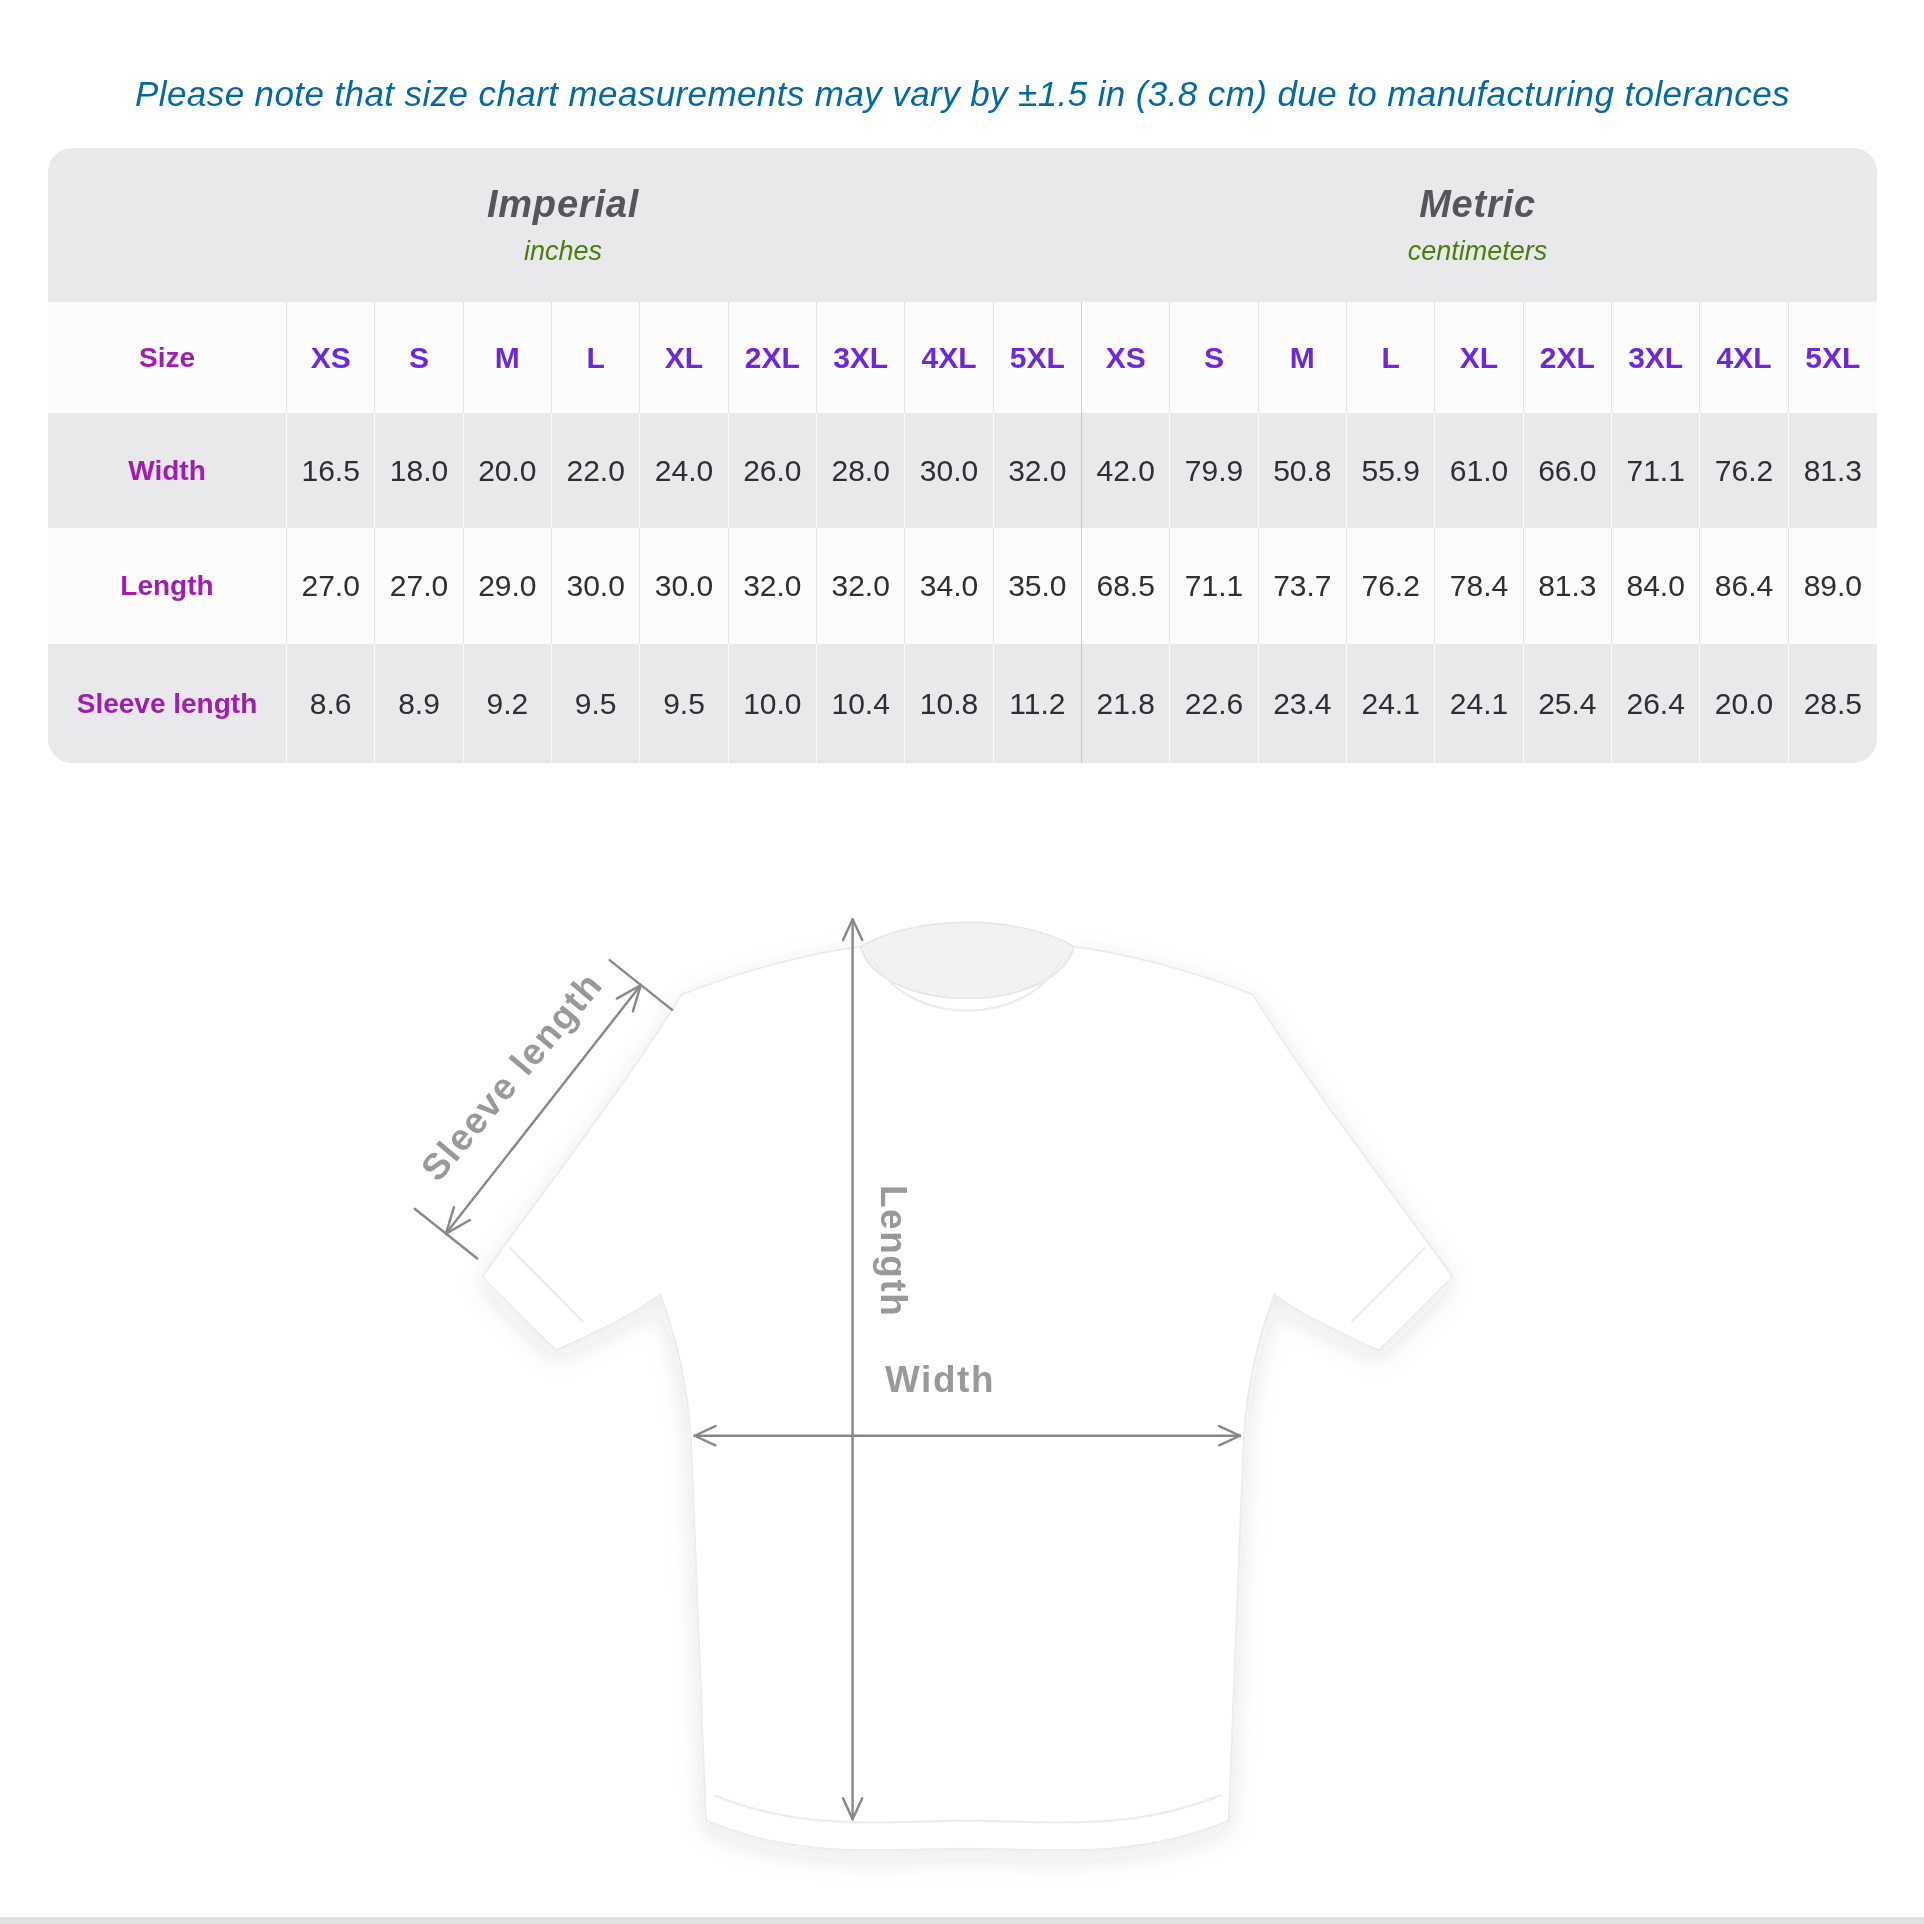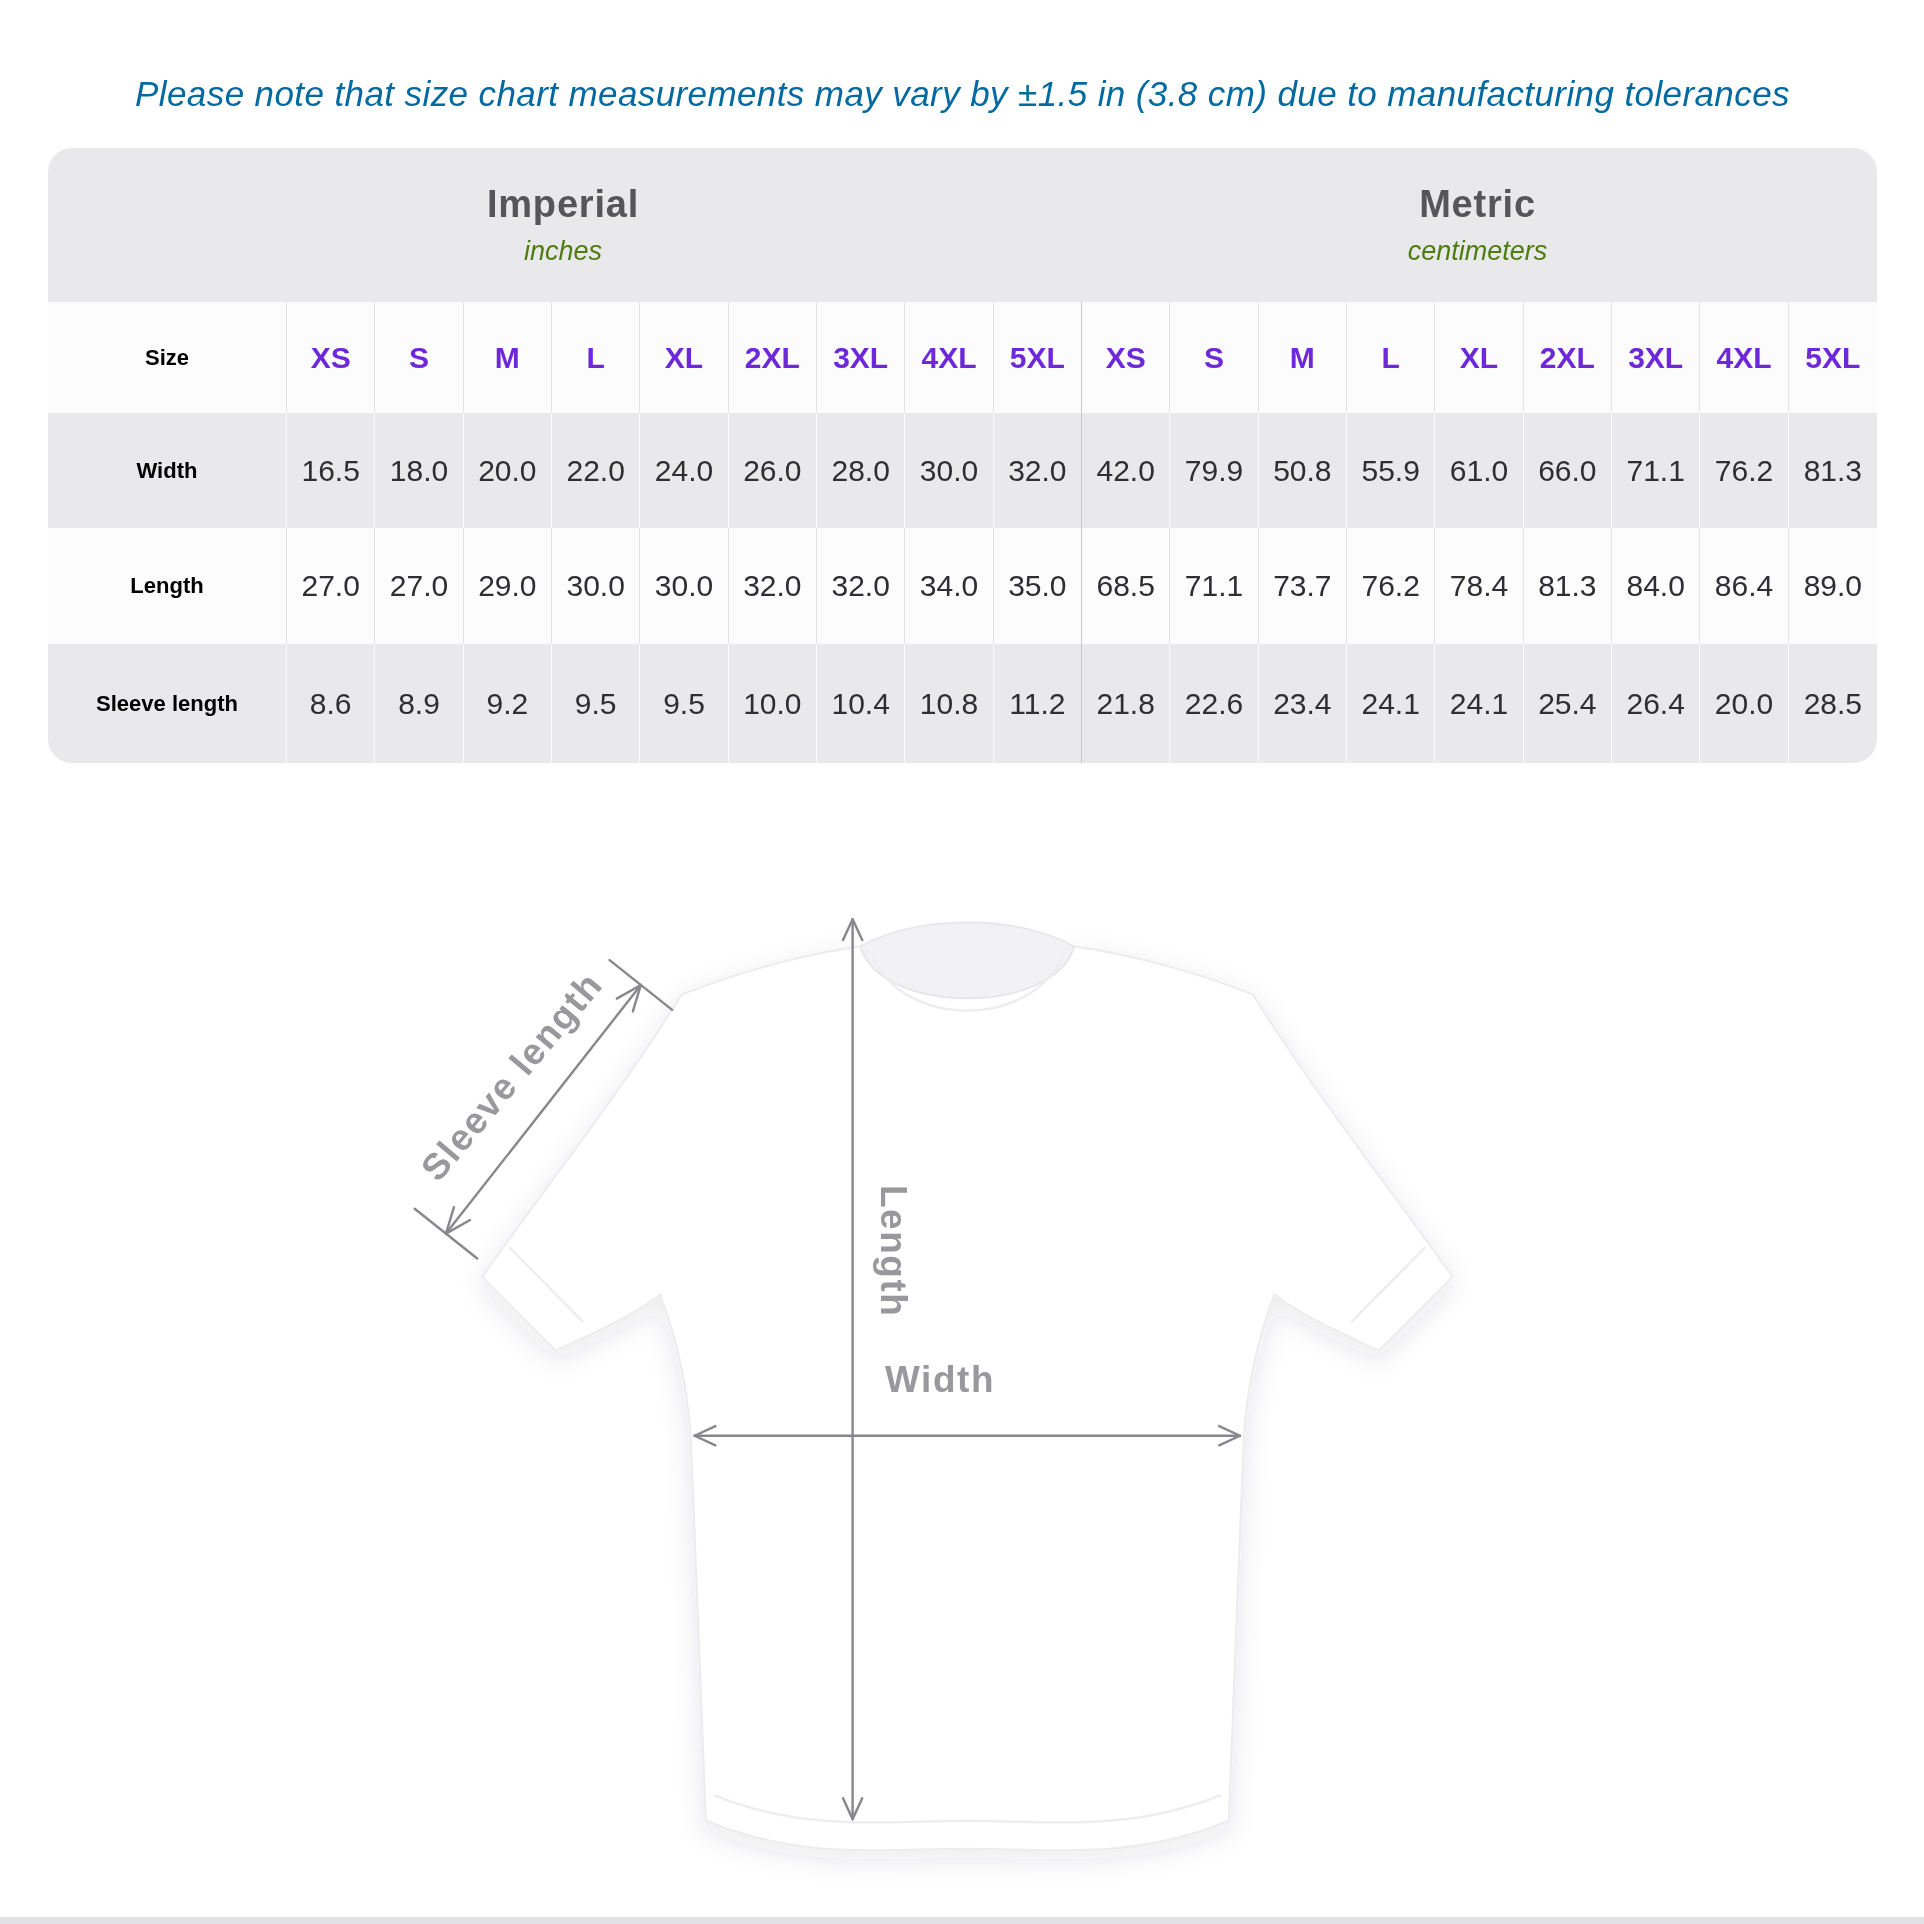--- a/index.html
+++ b/index.html
@@ -16,29 +16,29 @@
   }
   
   .size-table{
     position:absolute;left:48px;top:148px;width:1829px;height:615px;
     border-radius:24px;overflow:hidden;background:#fcfcfd;
   }
   .thead{height:154px;background:#e9e9eb;display:flex;}
   .head-half{display:flex;flex-direction:column;align-items:center;justify-content:center;gap:9.6px;}
   .head-imp{width:1030px;}
   .head-met{flex:1;}
-  .unit-title{font-size:38px;font-weight:bold;color:#55555a;letter-spacing:0.8px;}
+  .unit-title{font-size:38px;font-weight:bold;font-style:italic;color:#55555a;letter-spacing:0.8px;}
   .unit-sub{font-size:27px;font-style:italic;color:#4d7c0f;}
   .trow{display:grid;grid-template-columns:239px repeat(18,1fr);}
   .r-size{height:111px;background:#fcfcfd;}
   .r-width{height:115px;background:#e9e9eb;}
   .r-length{height:116px;background:#fcfcfd;}
   .r-sleeve{height:120px;background:#e9e9eb;}
   .tlabel,.cell{display:flex;align-items:center;justify-content:center;box-sizing:border-box;}
-  .tlabel{font-weight:600;font-size:22px;color:#000000;}
+  .tlabel{font-weight:600;font-size:28px;color:#a21caf;}
   .cell{font-size:30px;color:#2f2f33;}
   .r-size .cell{font-weight:600;color:#6d28d9;}
   .r-white .tlabel,.r-white .cell{border-right:1.6px solid #e3e3e7;}
   .r-gray  .tlabel,.r-gray  .cell{border-right:1.6px solid #fbfbfd;}
   .cell.divider{border-right:1.6px solid #c7c7cc !important;}
   .cell.last{border-right:none !important;}
   
   .diagram-svg{position:absolute;left:0;top:0;width:1925px;height:1925px;}
   .shirt{fill:#ffffff;stroke:#ececef;stroke-width:2.5;}
   .collar-hole{fill:#f2f2f5;stroke:#e6e6ea;stroke-width:2;}

